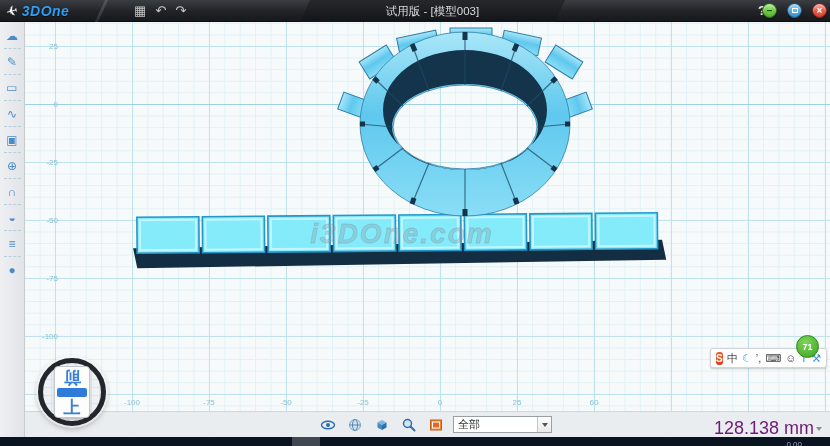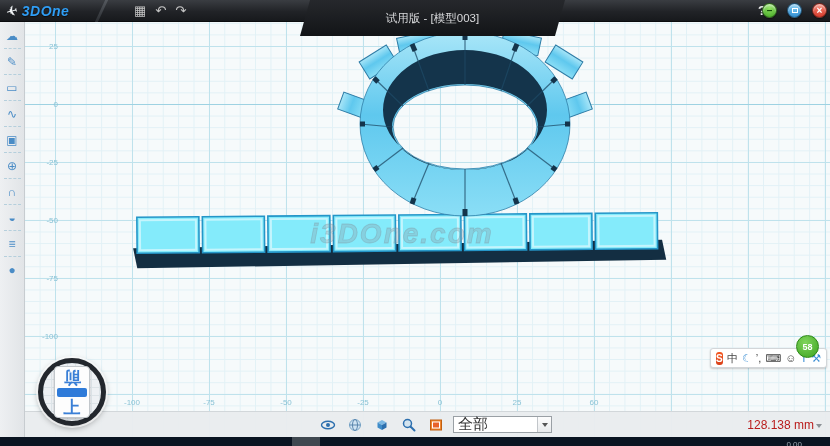--- a/index.html
+++ b/index.html
@@ -11,21 +11,21 @@
   #titlebar { position:absolute; left:0; top:0; width:830px; height:22px;
     background:linear-gradient(#3a3d42,#212327 55%,#17191c); border-bottom:1px solid #0b0c0e; z-index:20; }
   #logo { position:absolute; left:6px; top:0; height:22px; display:flex; align-items:center; gap:4px; }
   #plane-icon { color:#f1f4f6; font-size:14px; display:inline-block; transform:scaleX(-1) rotate(14deg); }
   #logo-text { color:#2f9df4; font-style:italic; font-weight:bold; font-size:14px; letter-spacing:0.5px;
     text-shadow:0 1px 1px rgba(0,0,0,.6); }
   .tb-diag { position:absolute; top:0; height:22px; width:3px; transform:skewX(-25deg);
     background:linear-gradient(#55595f,#2a2d31); }
   #tb-icons { position:absolute; left:134px; top:0; height:22px; display:flex; align-items:center; gap:9px; }
   .tb-ic { color:#c3c3c3; font-size:13px; line-height:22px; cursor:default; }
-  #title-panel { position:absolute; left:300px; top:0; width:265px; height:36px;
+  #title-panel { position:absolute; left:300px; top:0; width:265px; height:22px;
     background:linear-gradient(#26282c,#121417);
     clip-path:polygon(10px 0,100% 0,calc(100% - 10px) 100%,0 100%);
     display:flex; align-items:center; justify-content:center; }
   #window-title { color:#d9dadc; font-size:11.5px; }
   #help-btn { position:absolute; right:64px; top:0; height:22px; line-height:22px;
     color:#ececec; font-weight:bold; font-size:13px; }
   #winbtns { position:absolute; right:3px; top:3px; display:flex; gap:10px; }
   .winbtn { width:15px; height:15px; border-radius:50%; display:flex; align-items:center; justify-content:center;
     font-size:10px; font-weight:bold; border:1px solid rgba(0,0,0,.45);
     box-shadow:inset 0 2px 2px rgba(255,255,255,.55), 0 1px 1px rgba(0,0,0,.4); }
@@ -59,26 +59,26 @@
   #model-svg { position:absolute; left:0; top:0; }
 
   
   #status-strip { position:absolute; left:25px; top:411px; right:0; height:26px;
     background:rgba(233,236,238,.96); border-top:1px solid #d2d7da; z-index:8;
     display:flex; align-items:center; }
   #strip-icons { display:flex; align-items:center; gap:11px; margin-left:295px; }
   .strip-ic { width:16px; height:16px; display:flex; align-items:center; justify-content:center; cursor:pointer; }
   #filter-dropdown { margin-left:9px; width:99px; height:17px; background:#fff; border:1px solid #9aa0a5;
     display:flex; align-items:center; cursor:pointer; }
-  #filter-value { flex:1; font-size:15px; color:#333; padding-left:4px; }
+  #filter-value { flex:1; font-size:11px; color:#333; padding-left:4px; }
   #filter-arrow-btn { width:14px; height:15px; border-left:1px solid #c2c6ca;
     background:linear-gradient(#fdfdfd,#e8eaec); display:flex; align-items:center; justify-content:center; }
   #filter-arrow-btn .tri { width:0; height:0; border-left:3px solid transparent; border-right:3px solid transparent;
     border-top:4px solid #555; }
-  #measurement { position:absolute; right:8px; top:6px; font-size:12px; color:#b91c1c; cursor:pointer; }
+  #measurement { position:absolute; right:8px; top:6px; font-size:18px; color:#701a75; cursor:pointer; }
   #measurement .tri { display:inline-block; width:0; height:0; border-left:3px solid transparent;
     border-right:3px solid transparent; border-top:4px solid #8b9196; margin-left:2px; vertical-align:middle; }
 
   
   #taskbar { position:absolute; left:0; bottom:0; width:830px; height:9px; background:#0a1421; z-index:30; overflow:hidden;padding-left:44px; }
   #taskbar-seg { position:absolute; left:292px; top:0; width:28px; height:9px; background:#3f4850; }
   #taskbar-value { position:absolute; right:28px; top:3px; color:#9aa5b0; font-size:8px; }
 
   
   #view-nav { position:absolute; left:38px; top:358px; width:68px; height:68px; border-radius:50%;
@@ -310,20 +310,20 @@
   <div id="ime-bar">
     <span id="ime-logo">S</span>
     <span class="ime-item">中</span>
     <span class="ime-item blue">☾</span>
     <span class="ime-item">’,</span>
     <span class="ime-item">⌨</span>
     <span class="ime-item">☺</span>
     <span class="ime-item blue">T</span>
     <span class="ime-item blue">⚒</span>
   </div>
-  <div id="ime-badge">58</div>
+  <div id="ime-badge">71</div>
 
   <div id="taskbar">
     <div id="taskbar-seg"></div>
     <span id="taskbar-value">0.00</span>
   </div>
 
 </div>
 
 </body></html>

